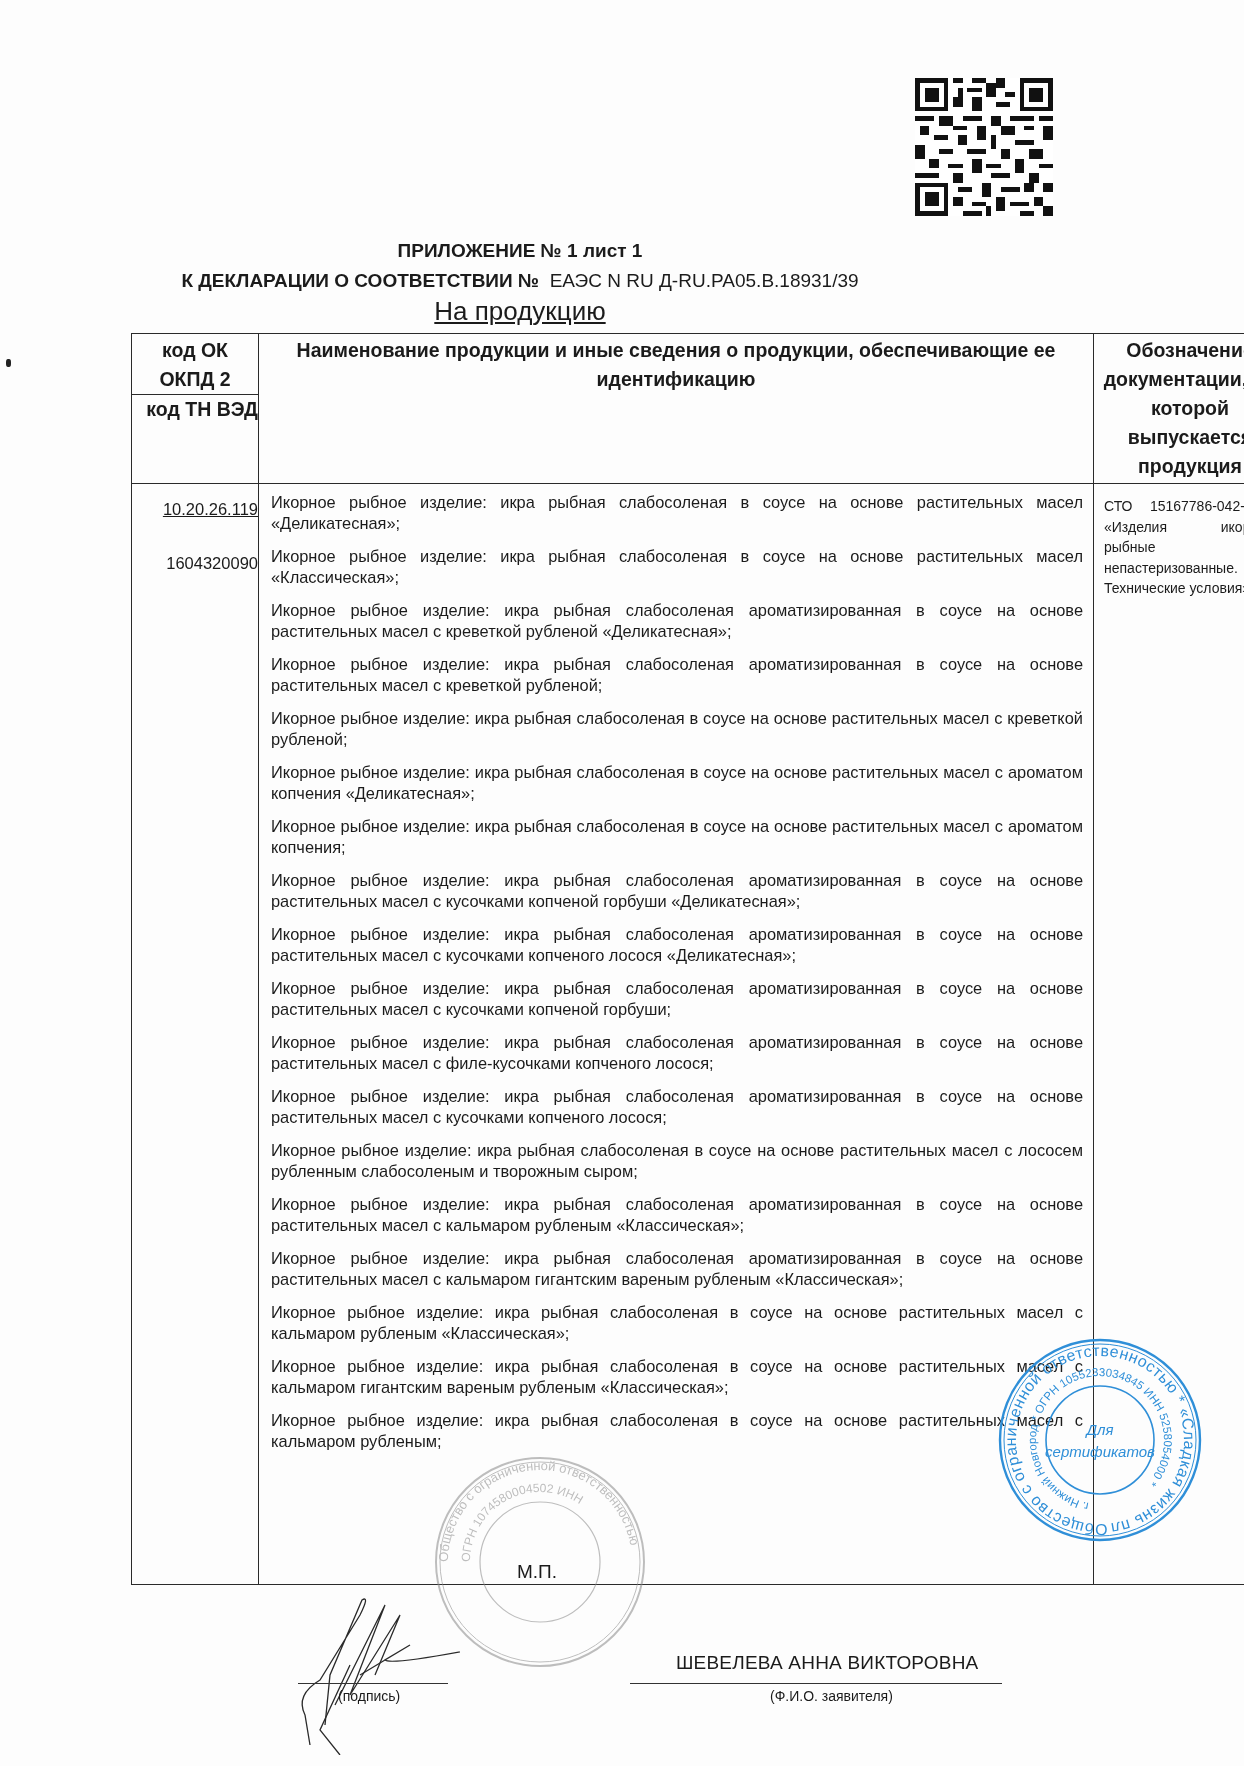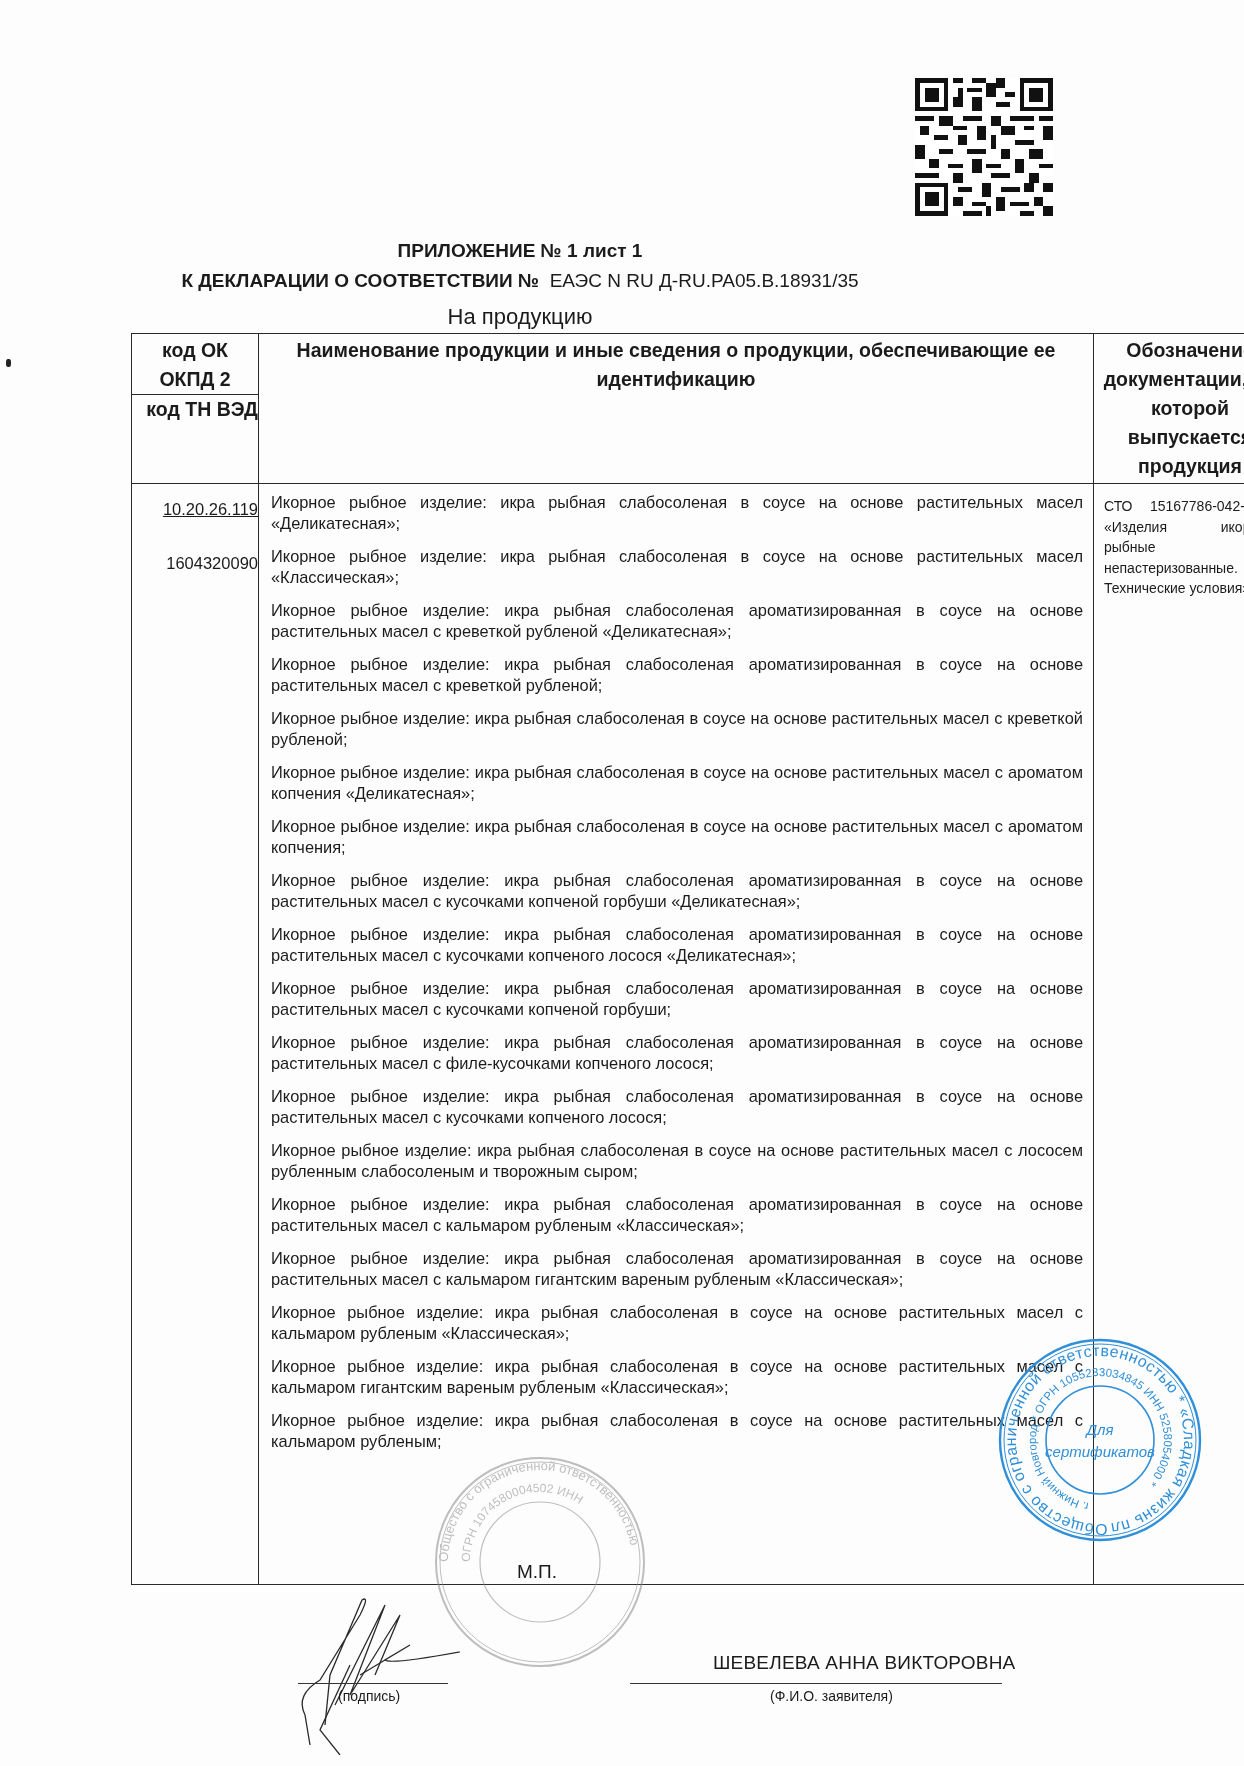--- a/index.html
+++ b/index.html
@@ -8,21 +8,21 @@
       background: #fdfdfd; color: #1b1b1b;
       font-family: "Liberation Sans", sans-serif;
     }
     .abs { position: absolute; }
     .dot { left: 6px; top: 359px; width: 5px; height: 8px; background: #222; border-radius: 40%; }
     .qr { left: 915px; top: 78px; width: 138px; height: 138px; }
     .title { left: 0; width: 1040px; text-align: center; }
     .t1 { top: 240px; font-size: 19px; font-weight: bold; }
     .t2 { top: 270px; font-size: 19px; }
     .t2 b { font-weight: bold; }
-    .t3 { top: 304px; font-size: 22px; }
+    .t3 { top: 296px; font-size: 26px; text-decoration: underline; }
     table.decl {
       position: absolute; left: 131px; top: 333px; width: 1156px;
       border-collapse: collapse; table-layout: fixed;
     }
     table.decl td, table.decl th { border: 1.5px solid #2a2a2a; vertical-align: top; padding: 0; }
     th { font-weight: bold; font-size: 19.5px; line-height: 29px; }
     .col1 { width: 127px; }
     .col3 { width: 193px; }
     .h-code1 { height: 56px; text-align: center; padding-top: 2px !important; }
     .h-code2 { height: 88px; text-align: right; }
@@ -38,21 +38,21 @@
     .docref { font-size: 14px; line-height: 20.5px; text-align: justify; padding: 12px 10px 0 10px !important; }
     .stamp-blue { left: 995px; top: 1335px; width: 210px; height: 210px; }
     .stamp-gray { left: 430px; top: 1452px; width: 220px; height: 220px; opacity: 0.55; }
     .sig { left: 290px; top: 1555px; width: 170px; height: 200px; }
     .line { height: 0; border-top: 1.5px solid #333; }
     .sig-line { left: 298px; top: 1683px; width: 150px; }
     .name-line { left: 630px; top: 1683px; width: 372px; }
     .cap { font-size: 14px; }
     .cap-sign { left: 338px; top: 1688px; }
     .mp { left: 517px; top: 1561px; font-size: 19px; }
-    .fio { left: 713px; top: 1652px; font-size: 19px; letter-spacing: 0.2px; }
+    .fio { left: 676px; top: 1652px; font-size: 19px; letter-spacing: 0.2px; }
     .cap-fio { left: 770px; top: 1688px; }
   </style>
 </head>
 <body>
 
 <div class="abs dot"></div>
 
 <svg class="abs qr" viewBox="0 0 29 29" shape-rendering="crispEdges">
   <rect width="29" height="29" fill="#fff"></rect>
   <g fill="#111">
@@ -113,21 +113,21 @@
     <rect x="10" y="28" width="4" height="1"></rect>
       <rect x="15" y="27" width="1" height="2"></rect>
       <rect x="22" y="28" width="3" height="1"></rect>
       <rect x="27" y="27" width="2" height="2"></rect>
   </g>
 </svg>
 
 <div class="abs title t1">ПРИЛОЖЕНИЕ № 1 лист 1</div>
 <div class="abs title t2">
   <b>К ДЕКЛАРАЦИИ О СООТВЕТСТВИИ №</b>&nbsp;
-  <span>ЕАЭС N RU Д-RU.РА05.В.18931/35</span>
+  <span>ЕАЭС N RU Д-RU.РА05.В.18931/39</span>
 </div>
 <div class="abs title t3">На продукцию</div>
 
 <table class="decl">
   <colgroup>
       <col class="col1">
       <col>
       <col class="col3">
     </colgroup>
   <tbody>

